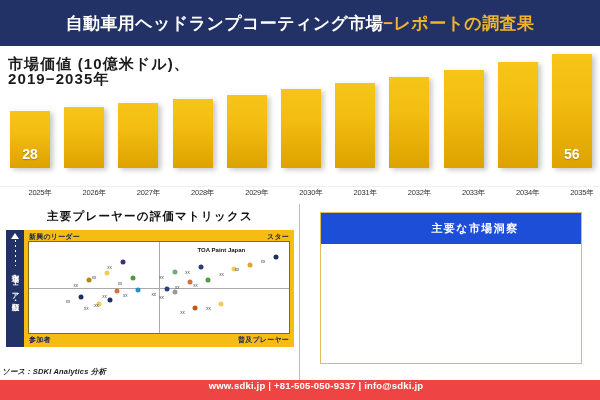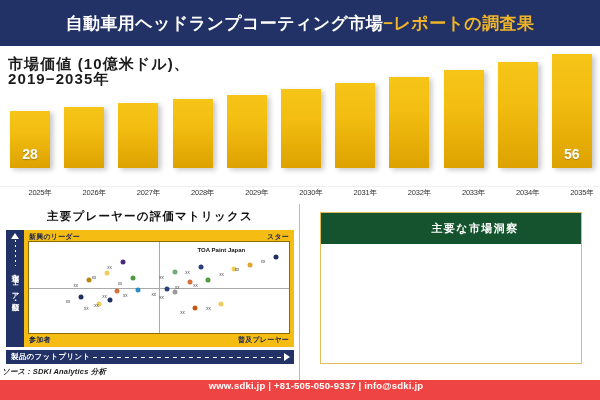--- a/index.html
+++ b/index.html
@@ -201,21 +201,21 @@
   }
 
   
   .insights {
     position: absolute; left: 20px; top: 8px;
     width: 262px; height: 152px;
     border: 1px solid #e0bd5c;
     background: #ffffff;
   }
   .insights-head {
-    height: 31px; background: #14532d;
+    height: 31px; background: #1d4ed8;
     display: flex; align-items: center; justify-content: center; padding-left: 48px;
   }
   .insights-head-text {
     font-size: 11px; font-weight: bold; color: #ffffff;
     letter-spacing: 1.4px;
   }
   .insights-row {
     height: 40px; display: flex; align-items: center;
     border-top: 1px solid #e0bd5c;
   }
@@ -369,25 +369,20 @@
               <div class="dot-label" style="left: 26%; top: 69%;">xx</div>
               <div class="dot" style="left: 64%; top: 72%; background: rgb(192, 90, 18);"></div>
               <div class="dot-label" style="left: 59%; top: 77%;">xx</div>
               <div class="dot" style="left: 74%; top: 68%; background: rgb(240, 204, 90);"></div>
               <div class="dot-label" style="left: 69%; top: 73%;">xx</div>
               <div class="toa-label" style="left: 74%; top: 9%;">TOA Paint Japan</div>
             </div>
         </div>
       </div>
 
-      <div class="matrix-xaxis">
-        <span class="xaxis-text">製品のフットプリント</span>
-        <span class="xaxis-dash"></span>
-        <span class="xaxis-arrow"></span>
-      </div>
 
       <div class="source-note">ソース : SDKI Analytics 分析</div>
     </div>
 
     <div class="lower-right">
       <div class="insights">
         <div class="insights-head">
           <span class="insights-head-text">主要な市場洞察</span>
         </div>
       </div>

